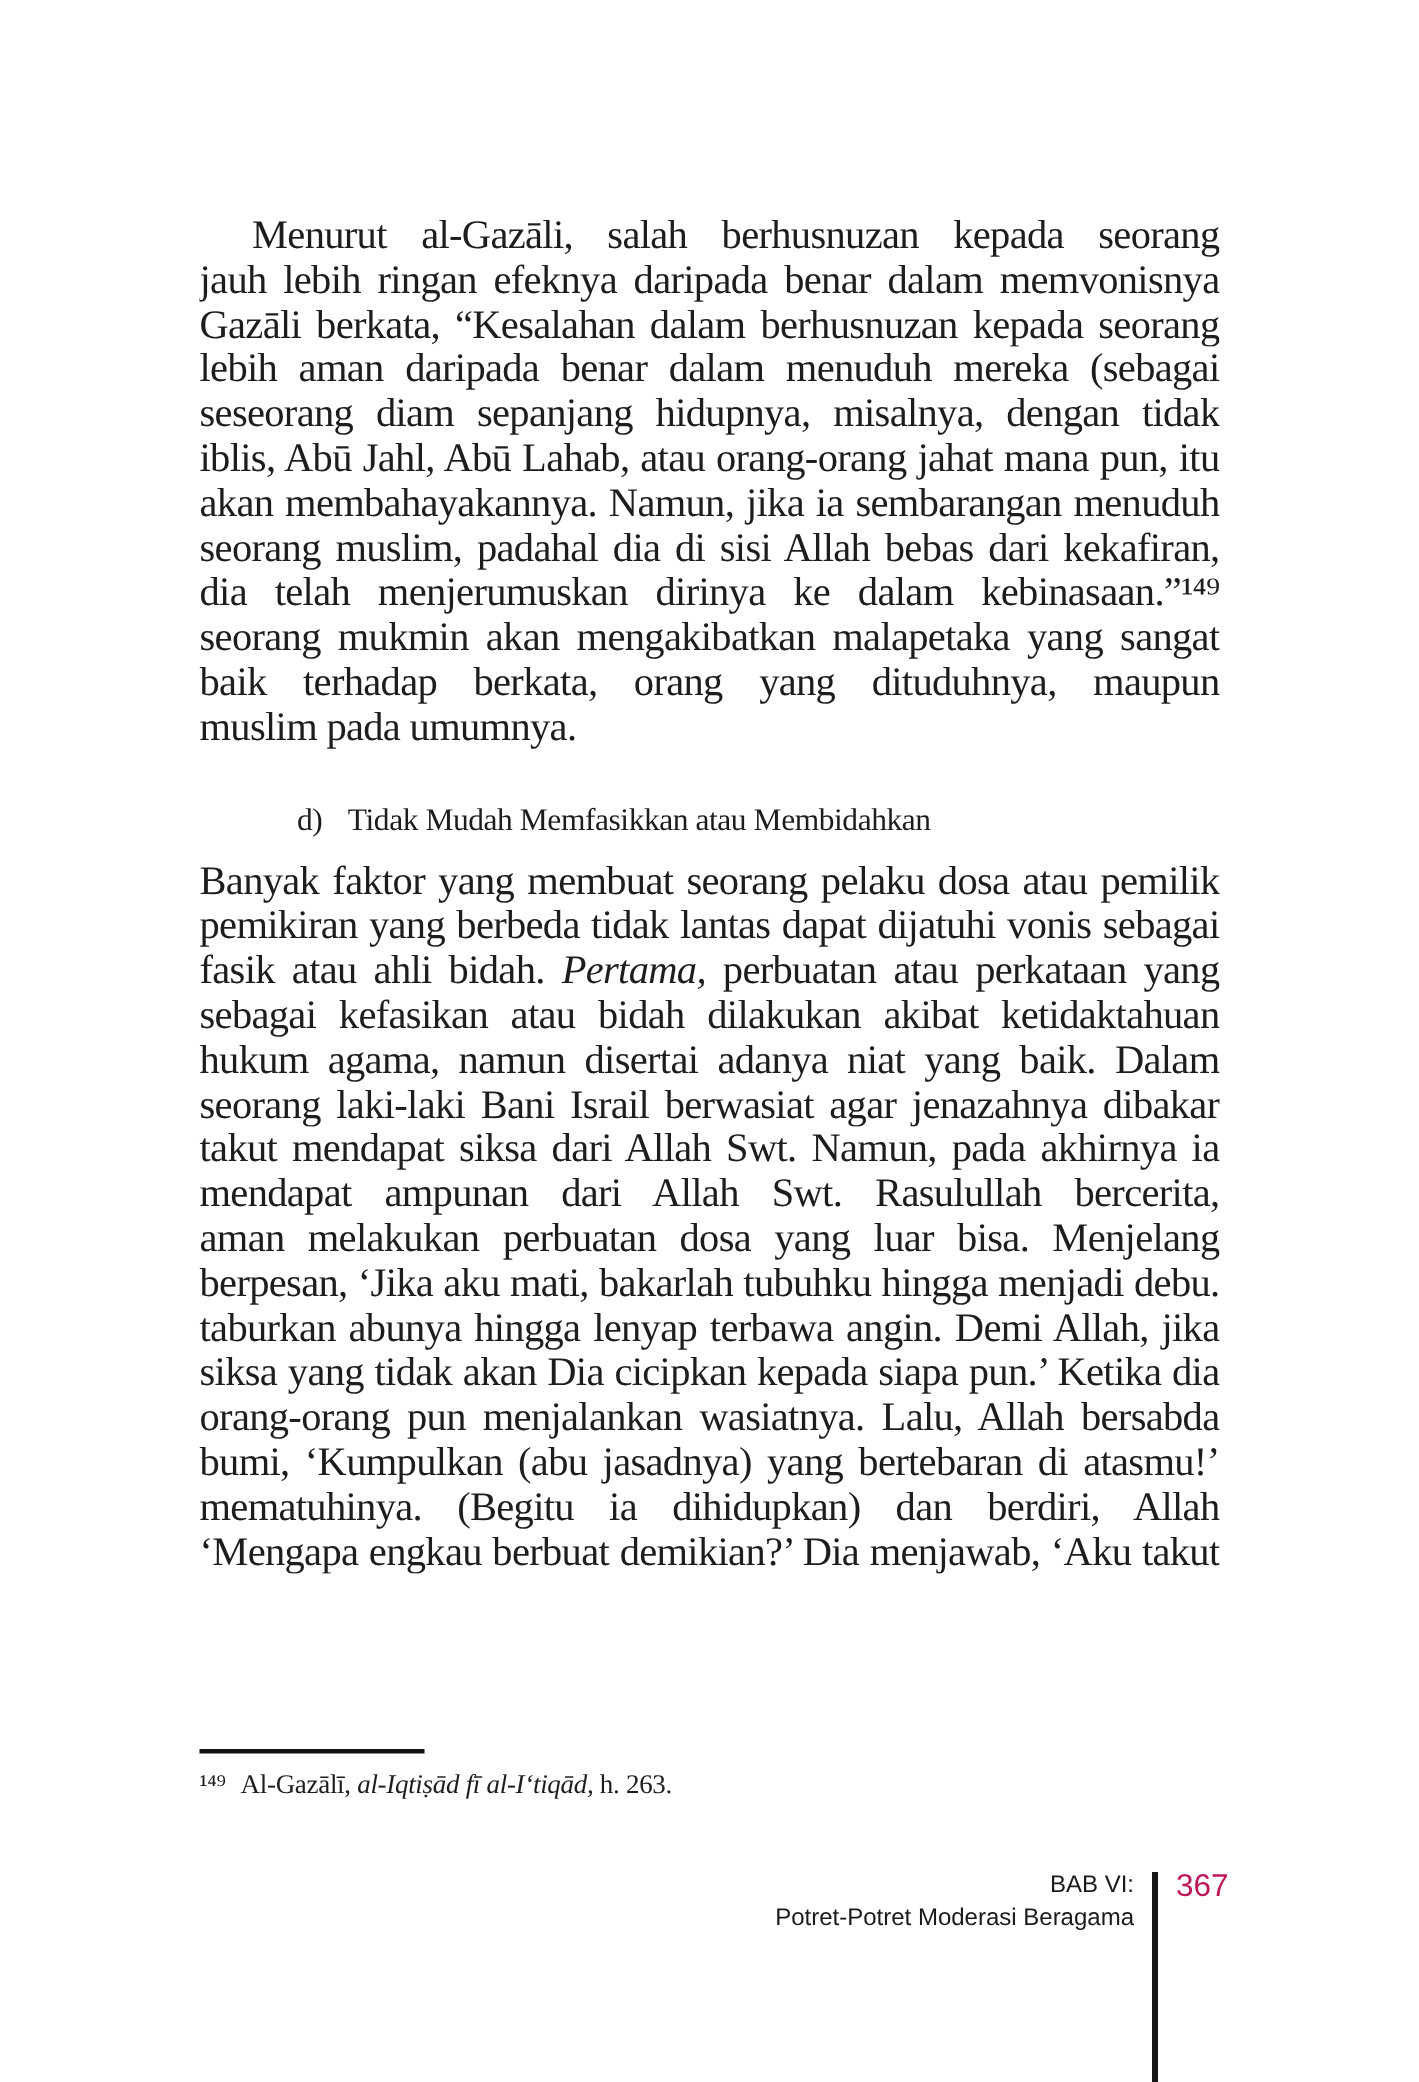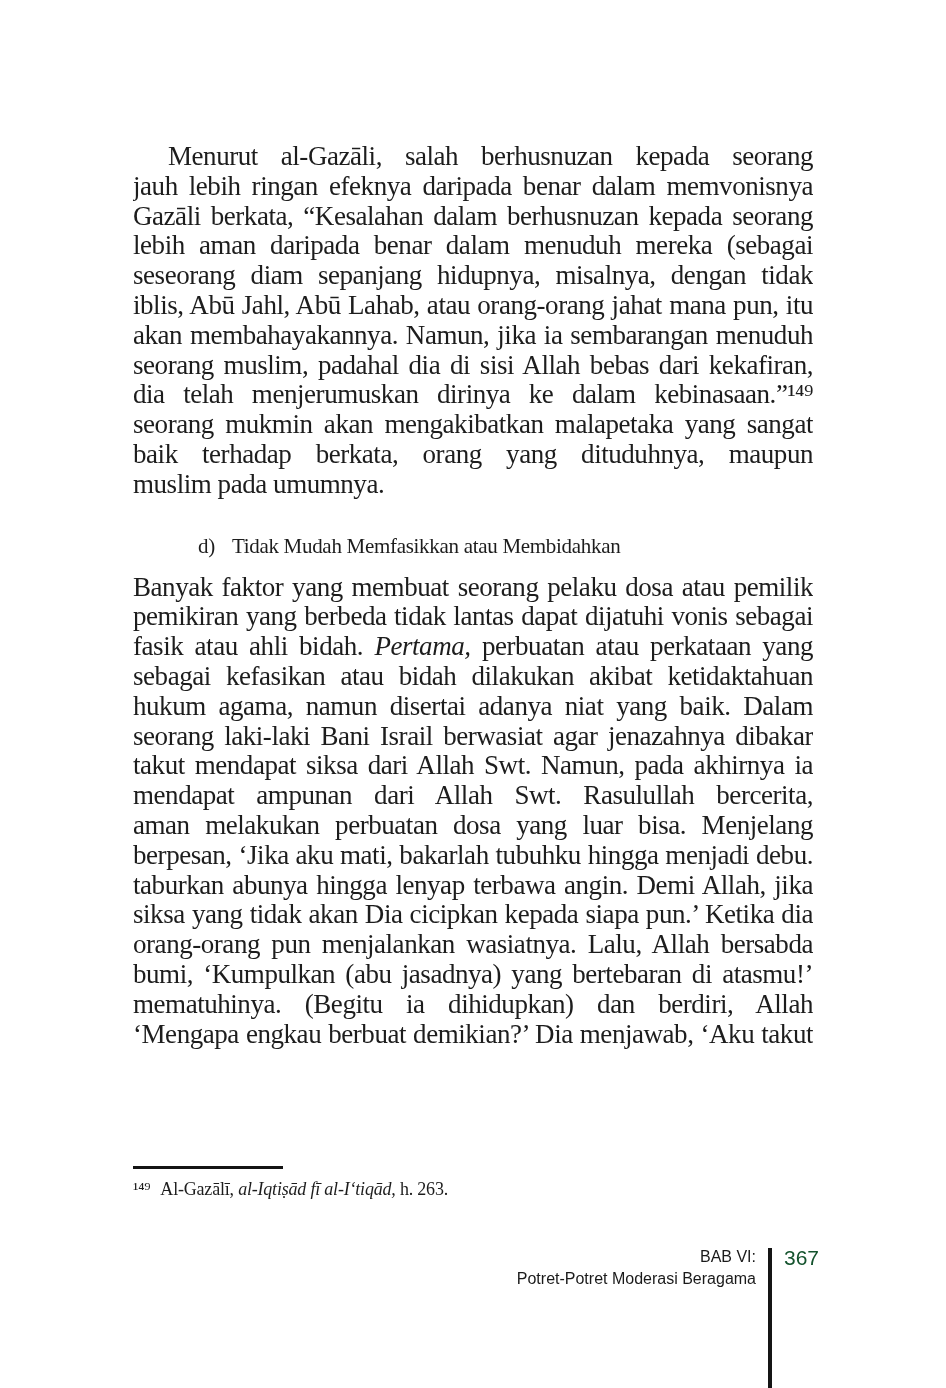--- a/index.html
+++ b/index.html
@@ -75,21 +75,21 @@
     position: absolute;
     left: 768px; top: 1248px;
     width: 4px; height: 140px;
     background: #151515;
   }
   .page-number {
     position: absolute;
     left: 784px; top: 1246px;
     font-family: "Liberation Sans", sans-serif;
     font-size: 21px;
-    color: #14532d;
+    color: #be185d;
   }
 </style>
 </head>
 <body>
 
 <div class="page">
 
   <main class="body-text">
     <div class="para para-indent">
         <div class="line"><span>Menurut al-Gazāli, salah berhusnuzan kepada seorang muslim</span></div>

